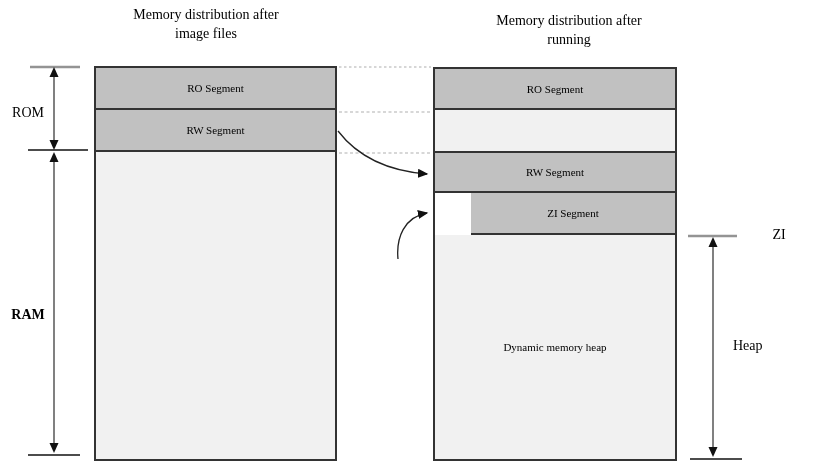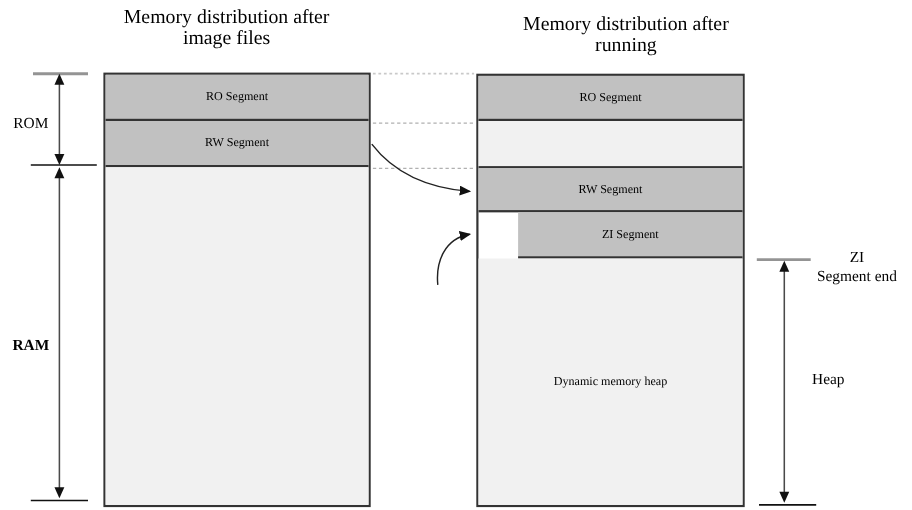--- a/index.html
+++ b/index.html
@@ -14,21 +14,21 @@
     position:relative;
     width:829px;height:464px;
     background:var(--background);
     font-family:"Liberation Serif","DejaVu Serif",serif;
     color:var(--text);
     overflow:hidden;
   }
   .title{
     position:absolute;
     text-align:center;
-    font-size:18px;
+    font-size:14px;
     line-height:18.5px;
     white-space:nowrap;
   }
   .title-left{left:96px;top:6px;width:220px;}
   .title-right{left:469px;top:12px;width:200px;}
   .membox{
     position:absolute;
     border:2px solid var(--outline);
     display:flex;
     flex-direction:column;
@@ -92,23 +92,22 @@
     </div>
     <div class="seg light grow">
       <span>Dynamic memory heap</span>
     </div>
   </div>
 
   <div class="side-label" style="left:6px;top:104px;width:44px;">ROM</div>
   <div class="side-label" style="left:6px;top:306px;width:44px;font-weight:bold;">RAM</div>
   <div class="side-label" style="left:731px;top:226px;width:96px;">
     <div>ZI</div>
-    <div>Segment end</div>
   </div>
-  <div class="side-label" style="left:733px;top:337px;width:40px;text-align:center;">Heap</div>
+  <div class="side-label" style="left:733px;top:337px;width:40px;text-align:left;">Heap</div>
 
   <svg class="overlay" width="829" height="464" viewBox="0 0 829 464">
     <defs>
       <marker id="ah" markerWidth="9" markerHeight="8" refX="7" refY="3.5" orient="auto">
         <path d="M0,0 L8,3.5 L0,7 z" fill="#111111"></path>
       </marker>
     </defs>
 
     <g>
       <line x1="30" y1="67" x2="80" y2="67" stroke="#949494" stroke-width="2.6"></line>

